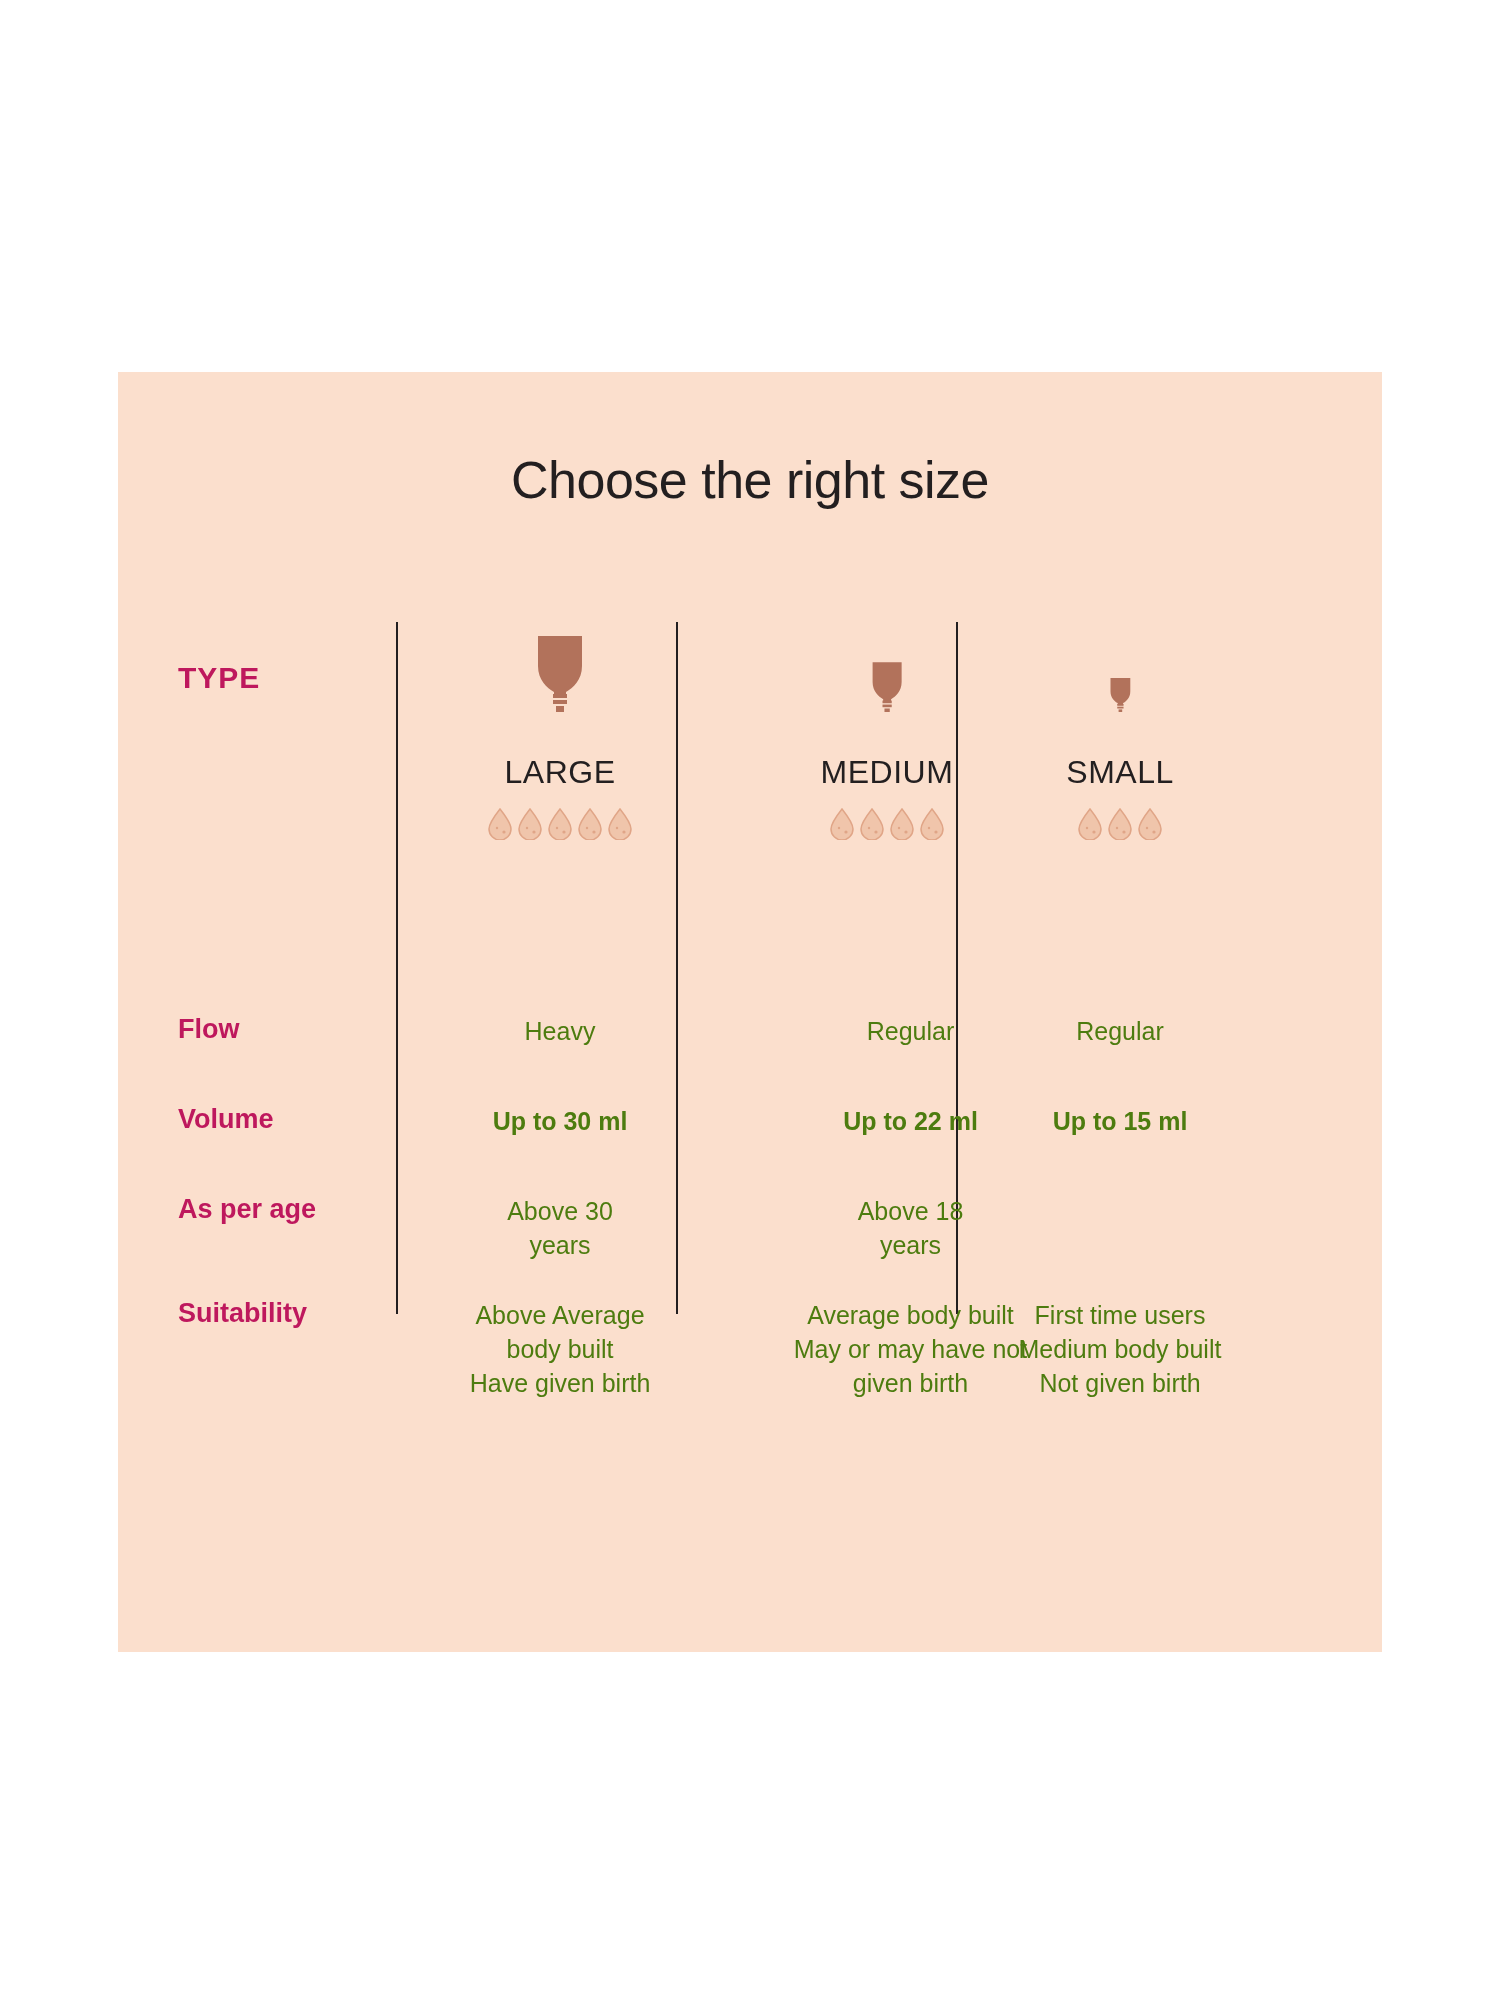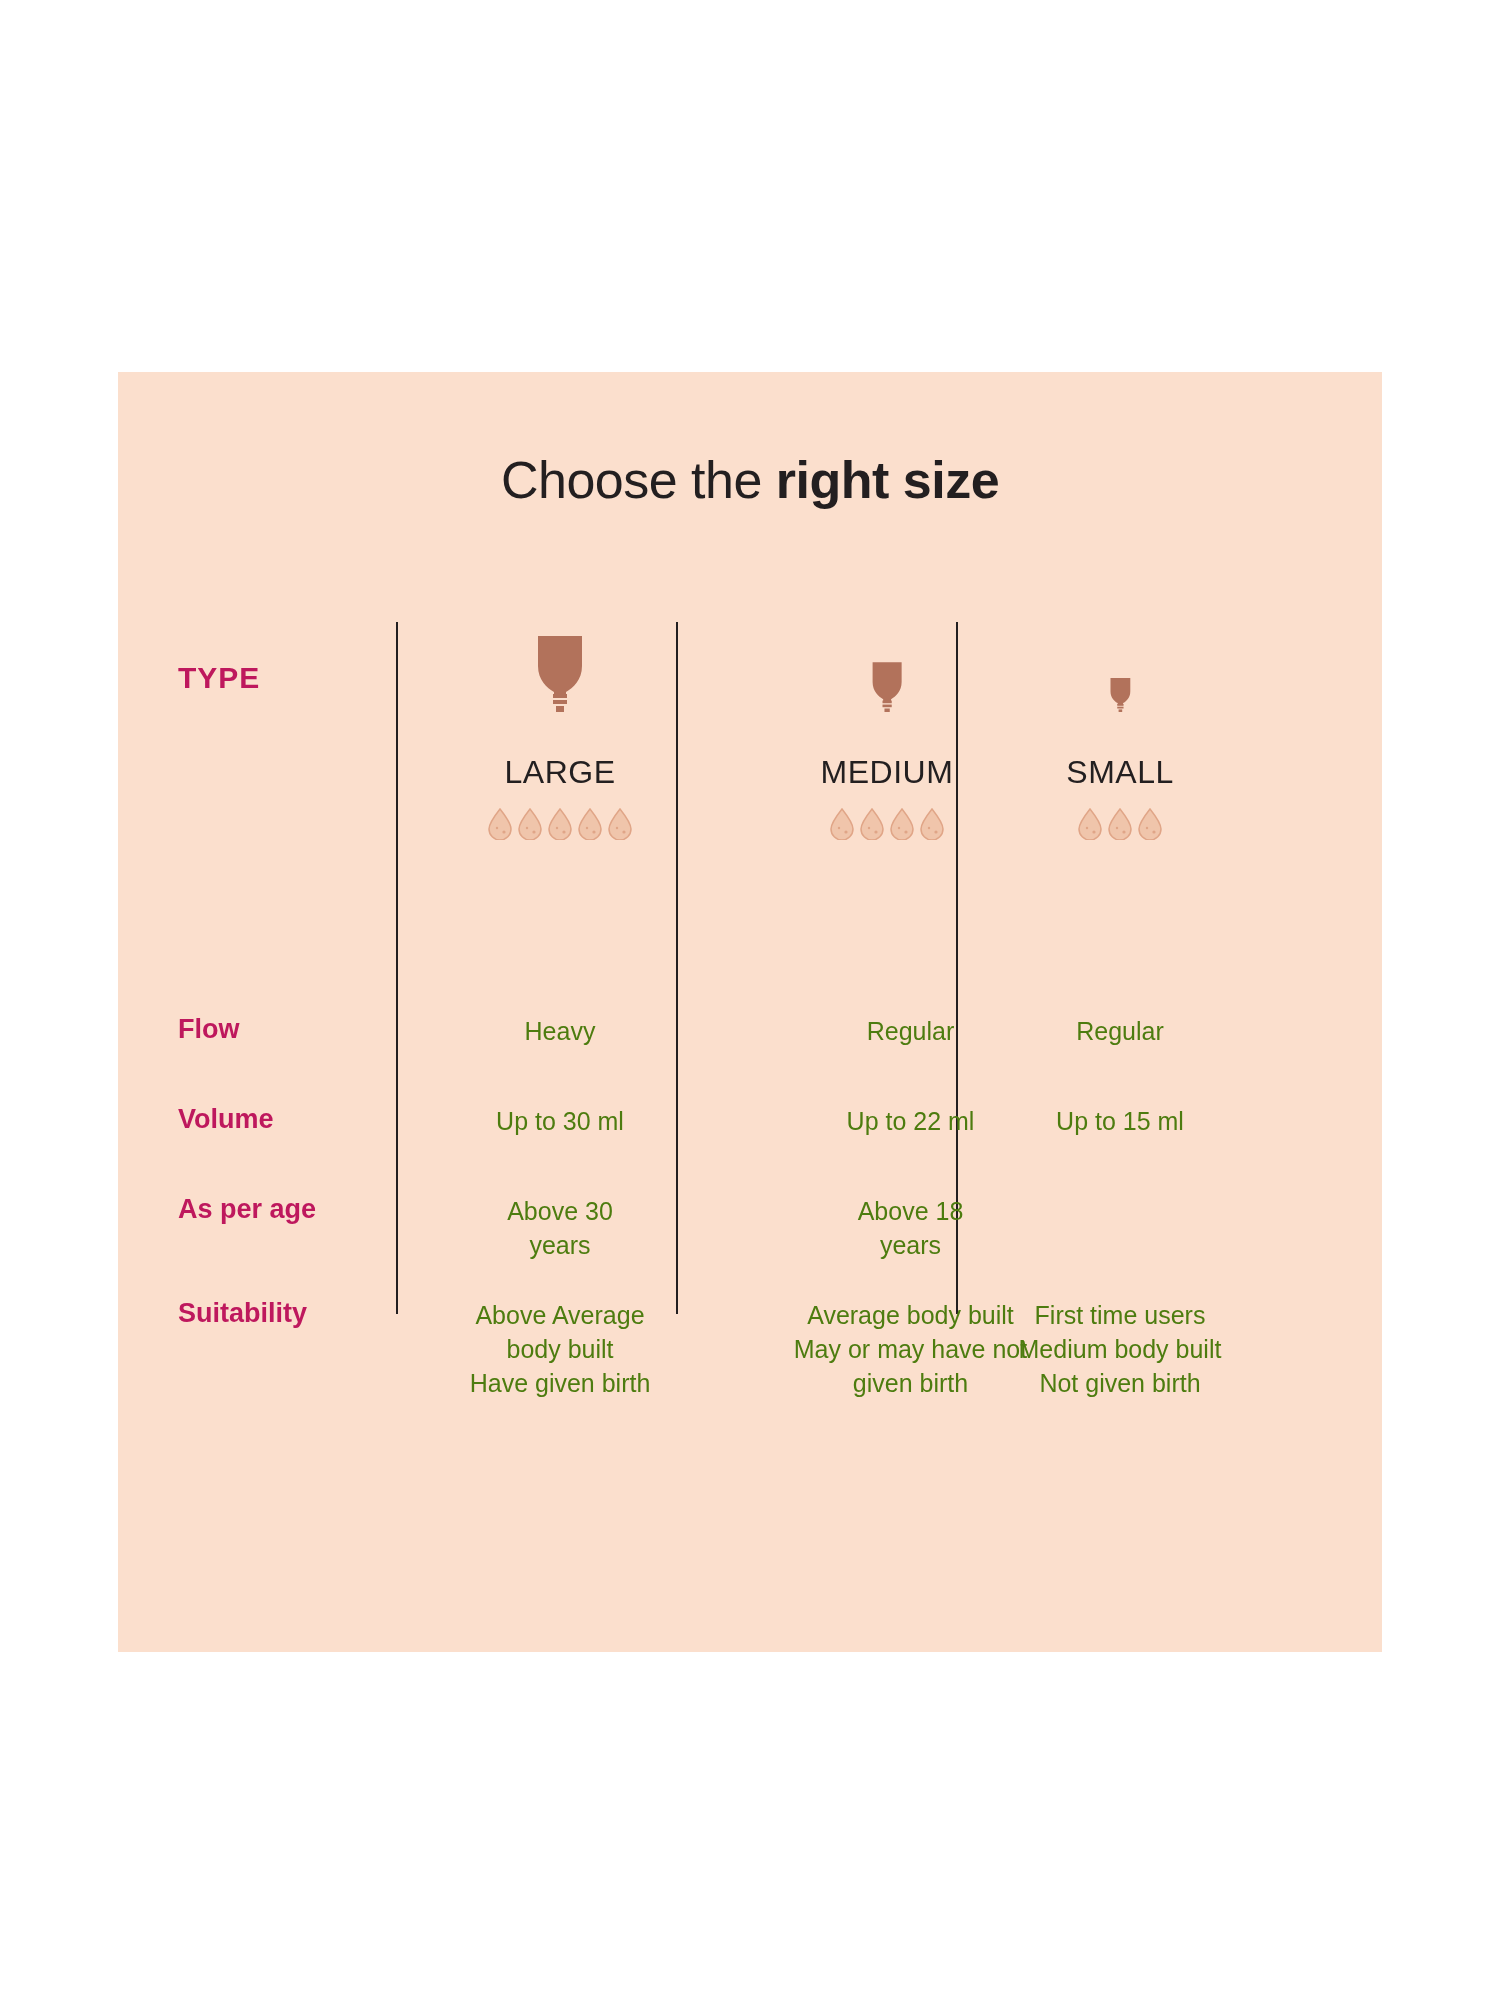--- a/index.html
+++ b/index.html
@@ -27,21 +27,21 @@
 
   .title {
     text-align: center;
     margin-top: 78px;
     font-size: 52px;
     color: #231f20;
     letter-spacing: -0.5px;
     font-weight: 400;
   }
   .title .bold {
-    font-weight: 700;
+    font-weight: 400;
   }
 
   .table {
     position: absolute;
     left: 0;
     top: 0;
     width: 100%;
     height: 100%;
   }
 
@@ -90,21 +90,21 @@
     justify-content: center;
     gap: 4px;
   }
 
   .cell {
     font-size: 25px;
     color: #4d7c0f;
     line-height: 34px;
   }
   .cell.flow     { position: absolute; top: 392px; width: 100%; }
-  .cell.volume   { position: absolute; top: 482px; width: 100%; }
+  .cell.volume   { position: absolute; top: 482px; width: 100%; font-weight: bold; }
   .cell.age      { position: absolute; top: 572px; width: 100%; }
   .cell.suit     { position: absolute; top: 676px; width: 100%; }
 
   .rowlabels {
     position: absolute;
     left: 32px;
     top: 250px;
     width: 240px;
   }
   .rlabel {

